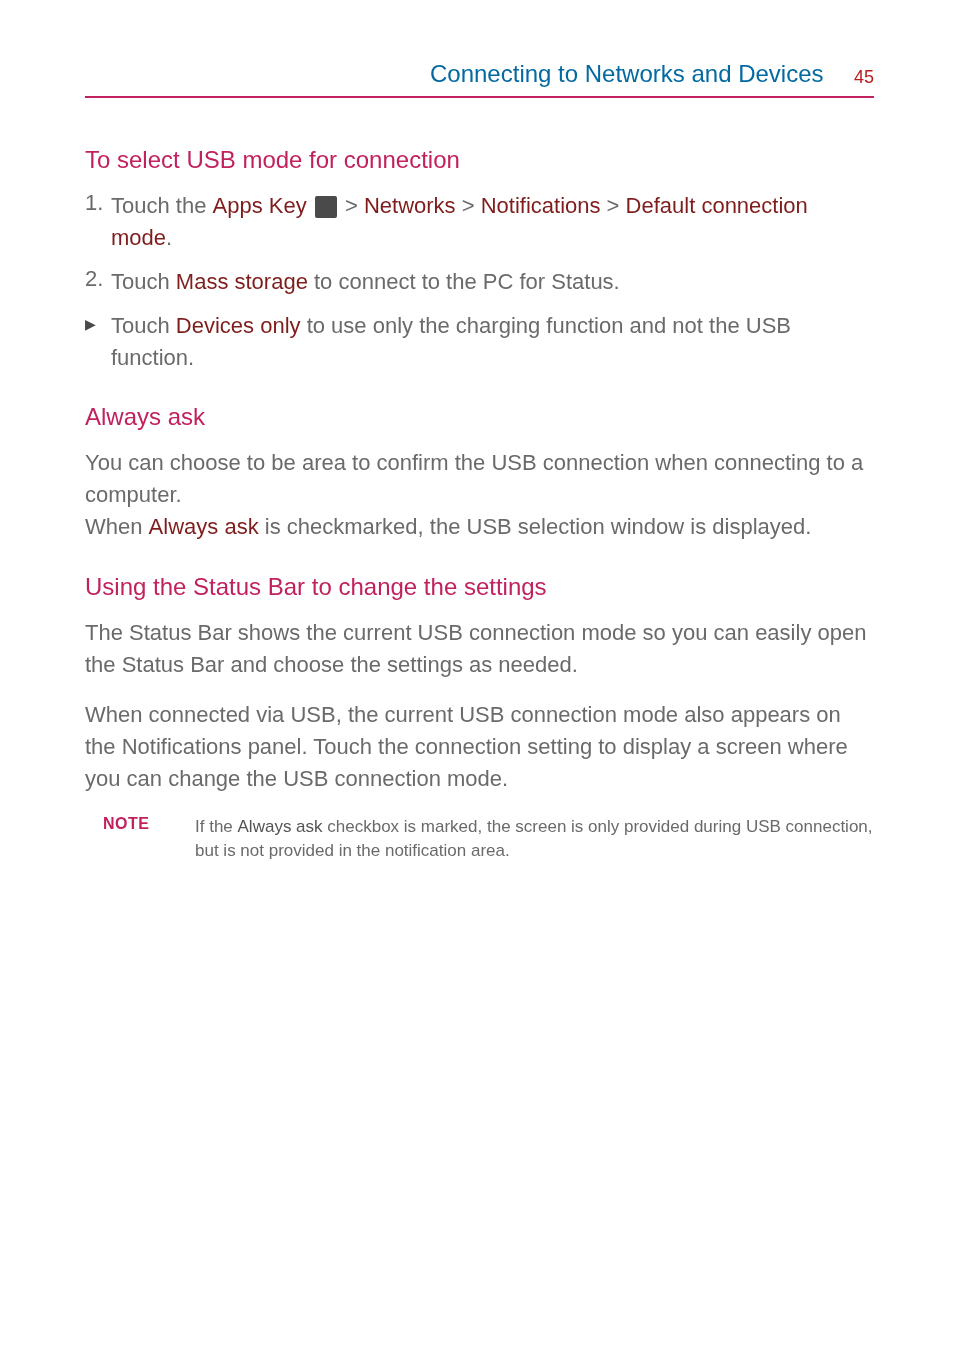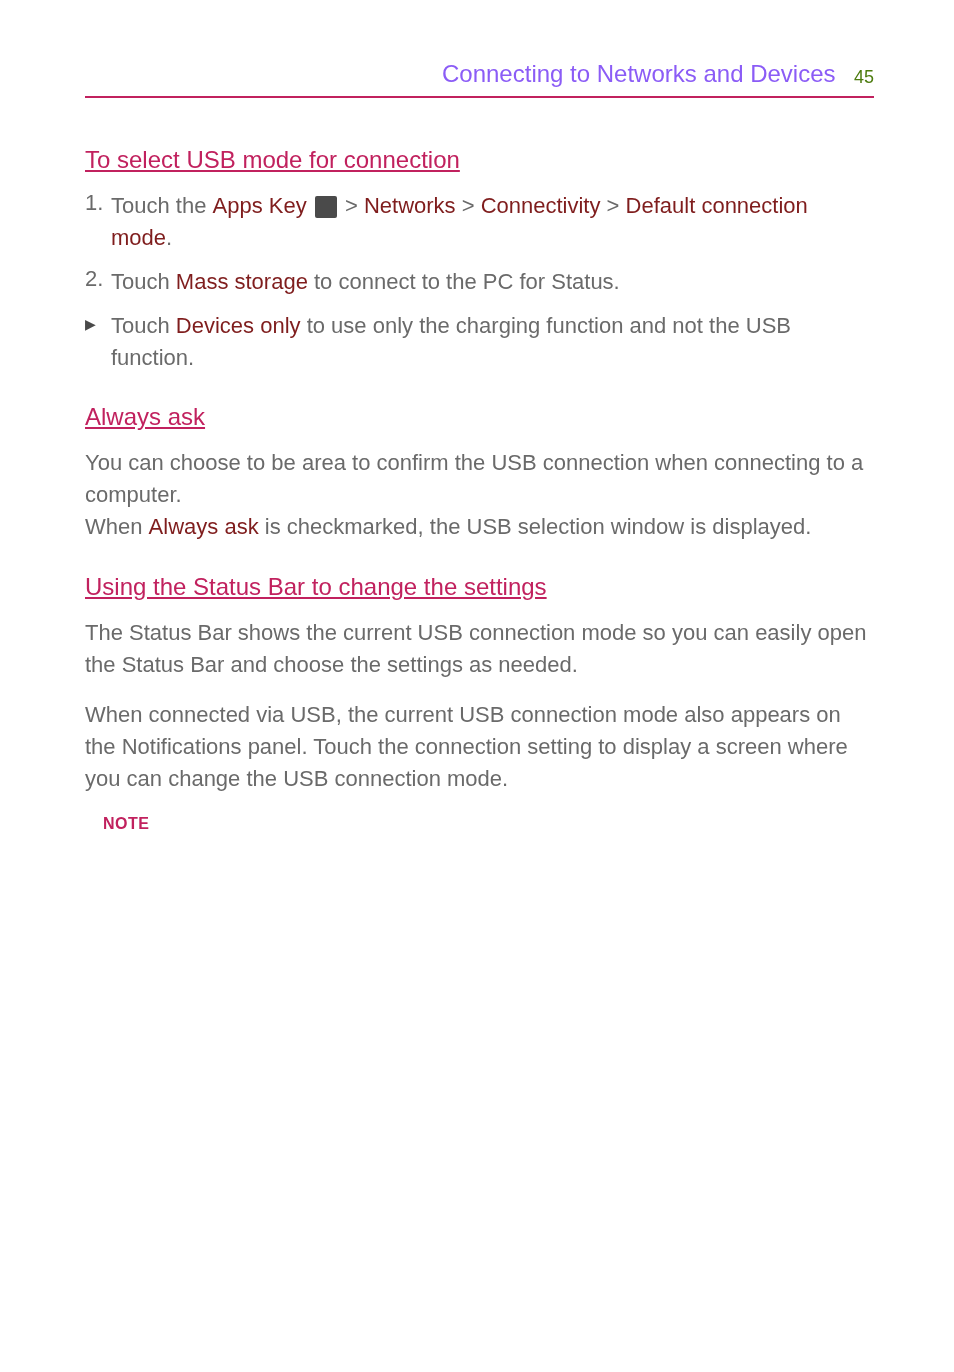--- a/index.html
+++ b/index.html
@@ -13,35 +13,34 @@
     padding: 60px 80px 60px 85px;
   }
   .header {
     text-align: right;
     border-bottom: 2px solid #c1215e;
     padding-bottom: 8px;
     margin-bottom: 48px;
   }
   .header-title {
     font-size: 24px;
-    color: #8b5cf6;
+    color: #0369a1;
     font-weight: 400;
   }
   .page-num {
     font-size: 18px;
-    color: #4d7c0f;
-    margin-left: 14px;
+    color: #b91c1c;
+    margin-left: 26px;
     vertical-align: bottom;
   }
   .section-heading {
     color: #c1215e;
     font-size: 24px;
     font-weight: 400;
     margin-bottom: 16px;
-    text-decoration: underline;
   }
   .body-text {
     font-size: 22px;
     line-height: 1.45;
     color: #6a6a6a;
   }
   .bold {
     color: #7f1d1d;
     font-weight: 400;
   }
@@ -122,21 +121,21 @@
 </div>
 
 <h2 class="section-heading">To select USB mode for connection</h2>
 
 <div class="list">
 
   <div class="list-item">
     <div class="list-marker">1.</div>
     <div class="list-content">
       <span>Touch the </span><span class="bold">Apps Key</span>
-      <span class="apps-icon"></span><span> &gt; </span><span class="bold">Networks</span><span> &gt; </span><span class="bold">Connectivity</span><span> &gt; </span><span class="bold">Default connection mode</span><span>.</span>
+      <span class="apps-icon"></span><span> &gt; </span><span class="bold">Networks</span><span> &gt; </span><span class="bold">Notifications</span><span> &gt; </span><span class="bold">Default connection mode</span><span>.</span>
     </div>
   </div>
 
   <div class="list-item">
     <div class="list-marker">2.</div>
     <div class="list-content">
       <span>Touch </span><span class="bold">Mass storage</span><span> to connect to the PC for Status.</span>
     </div>
   </div>
 
@@ -154,13 +153,16 @@
 <p class="body-text">
   <span>When </span><span class="bold">Always ask</span><span> is checkmarked, the USB selection window is displayed.</span>
 </p>
 
 <h2 class="section-heading section-gap">Using the Status Bar to change the settings</h2>
 <p class="body-text">The Status Bar shows the current USB connection mode so you can easily open the Status Bar and choose the settings as needed.</p>
 <p class="body-text para-gap">When connected via USB, the current USB connection mode also appears on the Notifications panel. Touch the connection setting to display a screen where you can change the USB connection mode.</p>
 
 <div class="note-row">
   <div class="note-label">NOTE</div>
+  <div class="note-text">
+    <span>If the </span><span class="note-bold">Always ask</span><span> checkbox is marked, the screen is only provided during USB connection, but is not provided in the notification area.</span>
+  </div>
 </div>
 
 </body></html>

